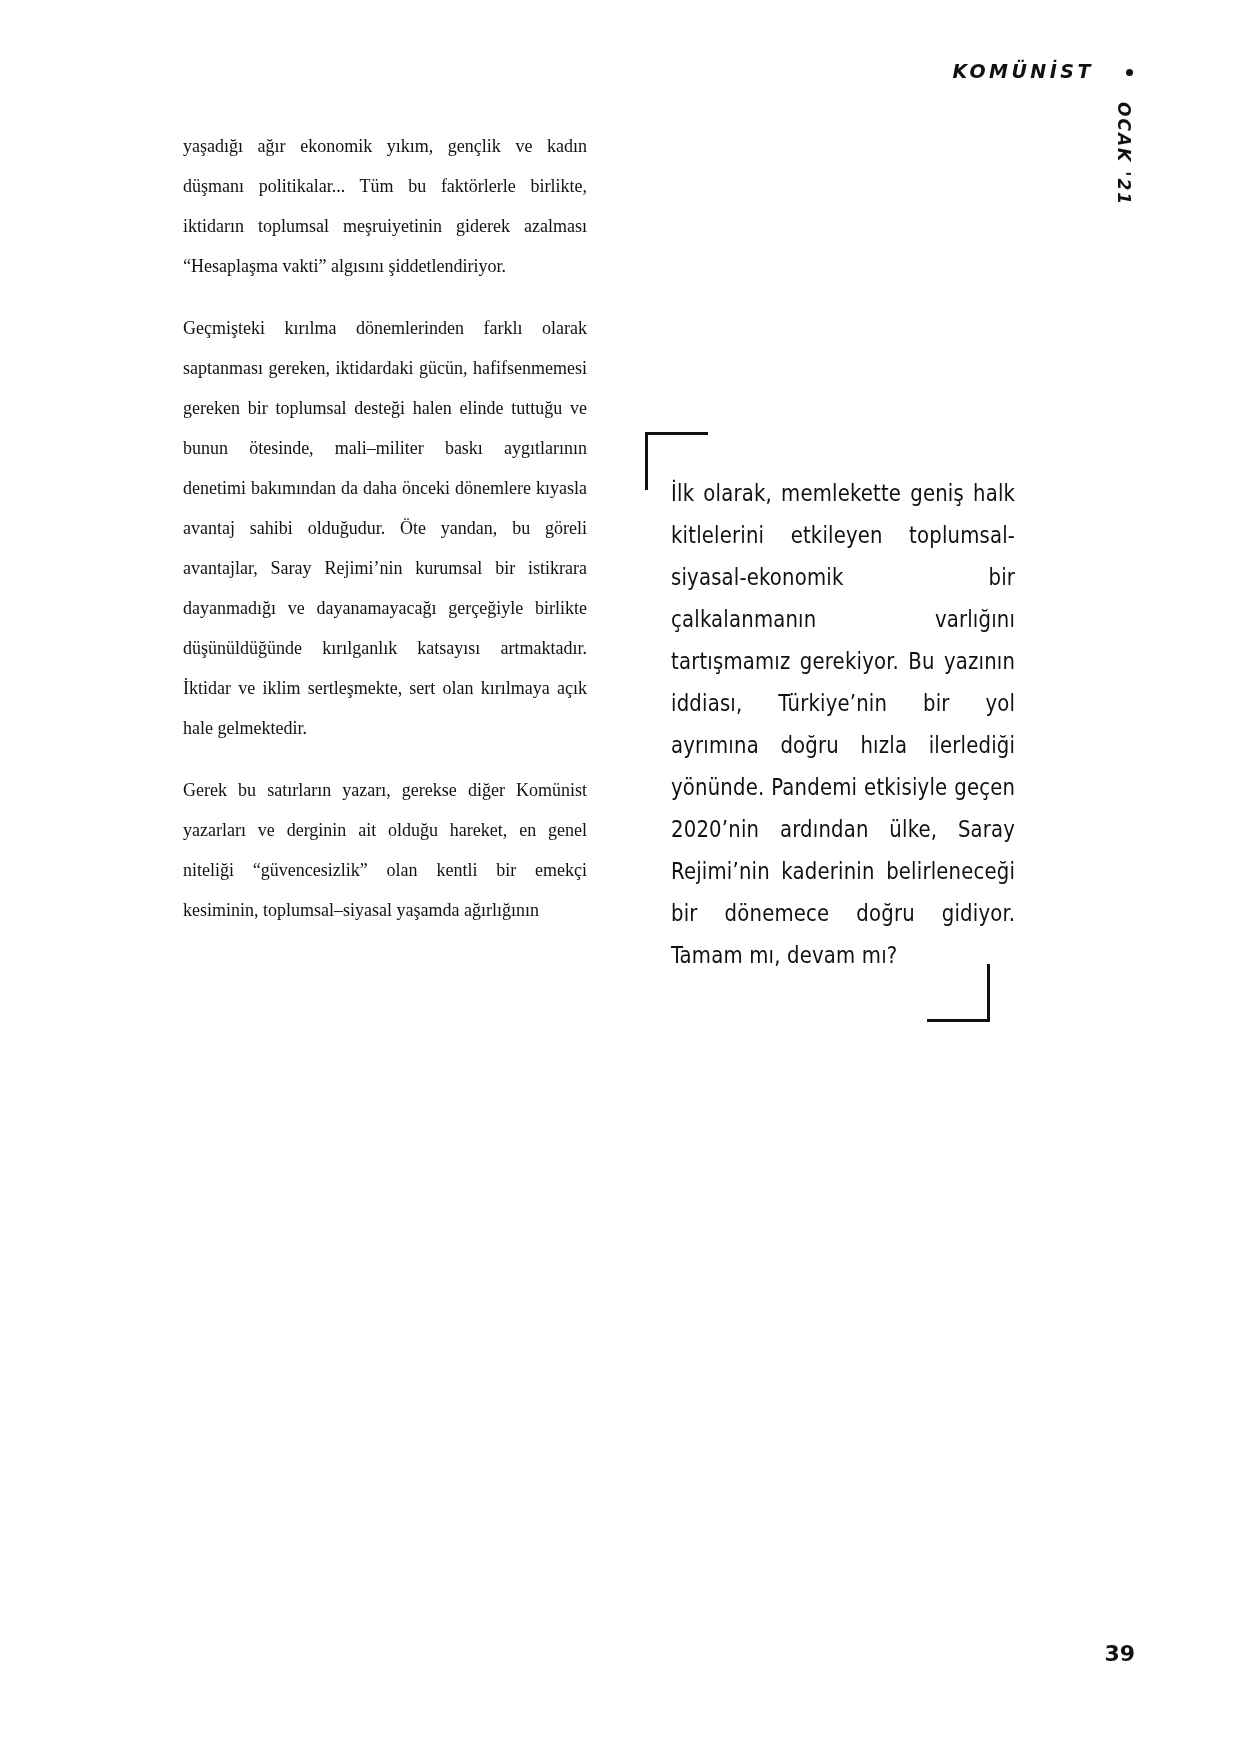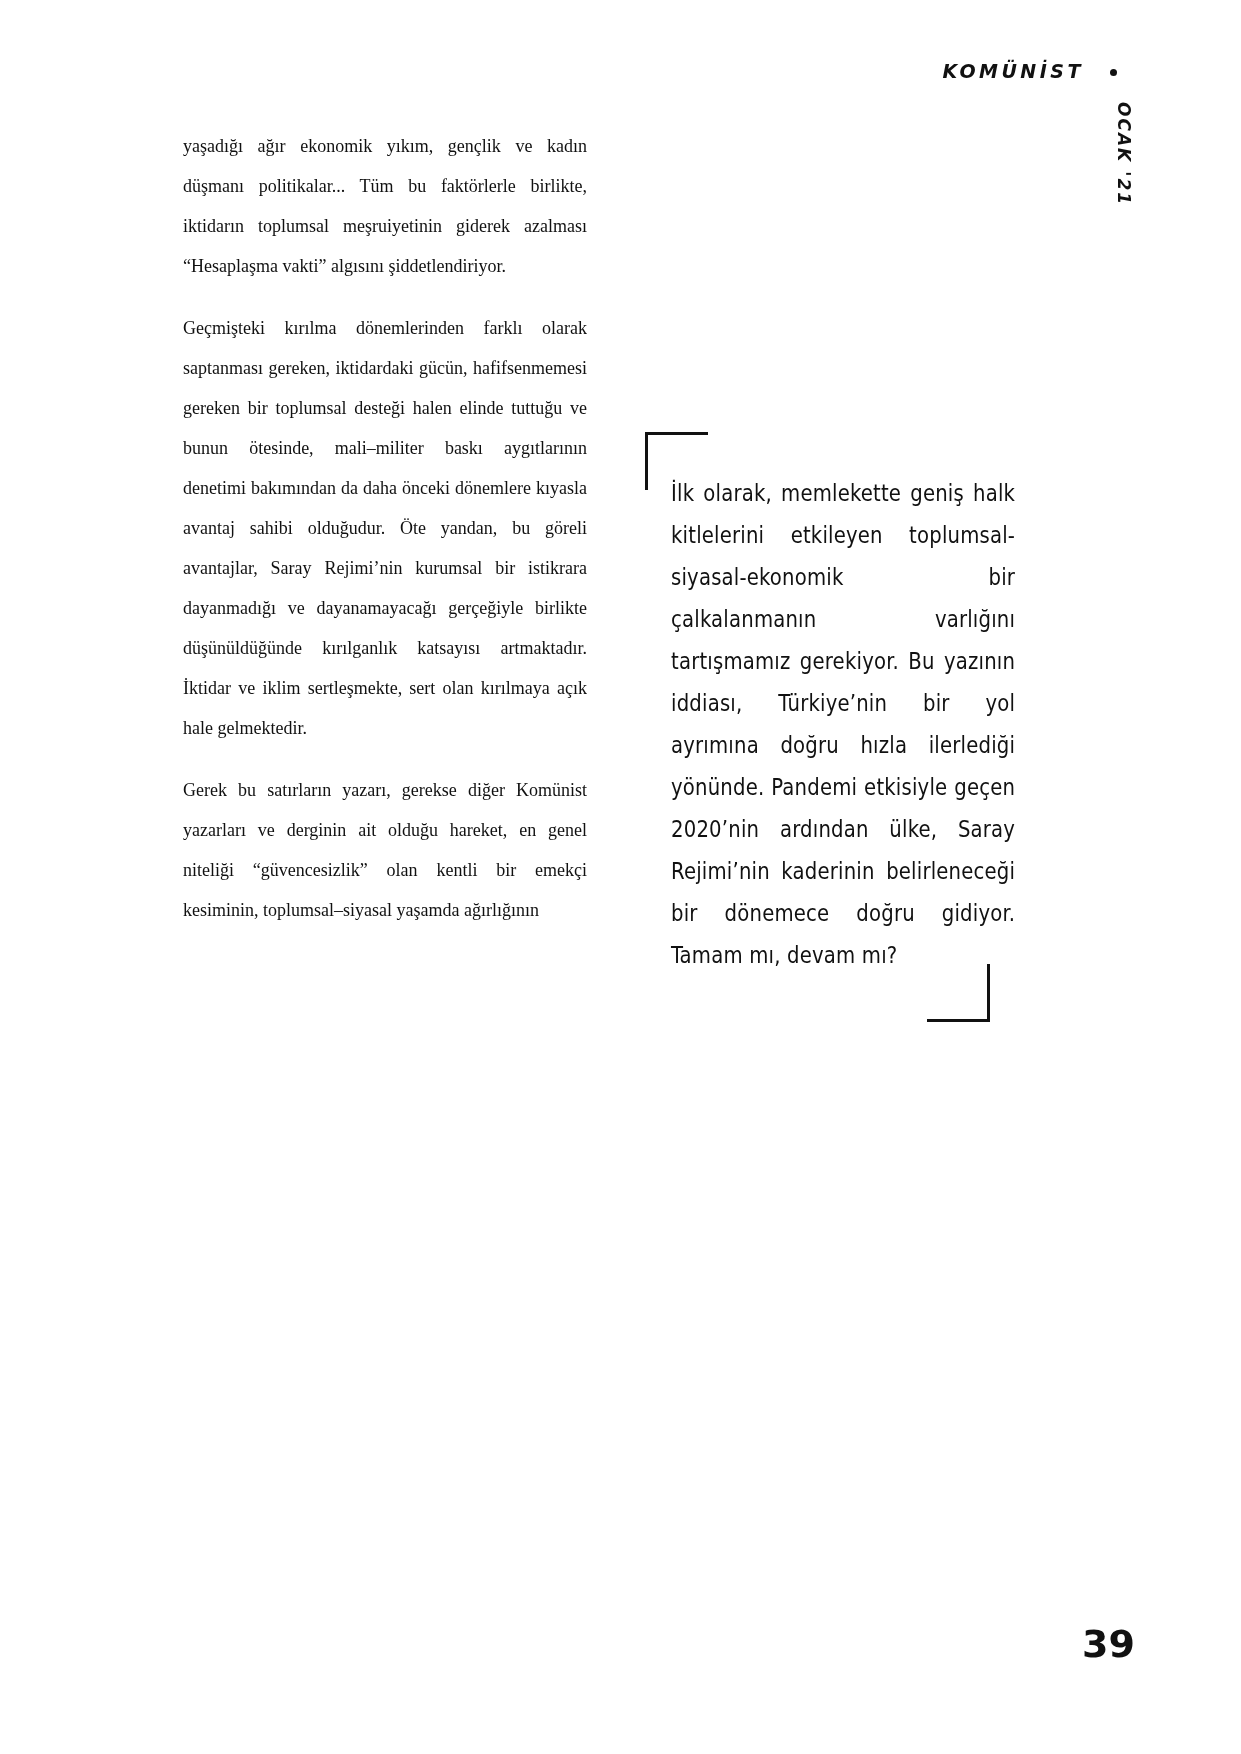--- a/index.html
+++ b/index.html
@@ -18,24 +18,24 @@
 
   .page {
     position: absolute;
     inset: 0;
   }
 
   
   .header-wrap {
     position: absolute;
     top: 62px;
-    right: 124px;
+    right: 108px;
     display: flex;
     align-items: flex-start;
-    gap: 20px;
+    gap: 26px;
   }
   .header-title {
     font-family: "DejaVu Sans", sans-serif;
     font-weight: 700;
     font-style: italic;
     font-size: 19px;
     letter-spacing: 3.5px;
     color: #111;
     line-height: 1;
     white-space: nowrap;
@@ -125,21 +125,21 @@
     width: 370px;
   }
 
   
   .folio {
     position: absolute;
     right: 106px;
     bottom: 88px;
     font-family: "DejaVu Sans", sans-serif;
     font-weight: 700;
-    font-size: 38px;
+    font-size: 22px;
     color: #111;
   }
 </style>
 </head>
 <body>
 
 <div class="page">
 
   <div class="header-wrap">
     <span class="header-title">KOMÜNİST</span>

